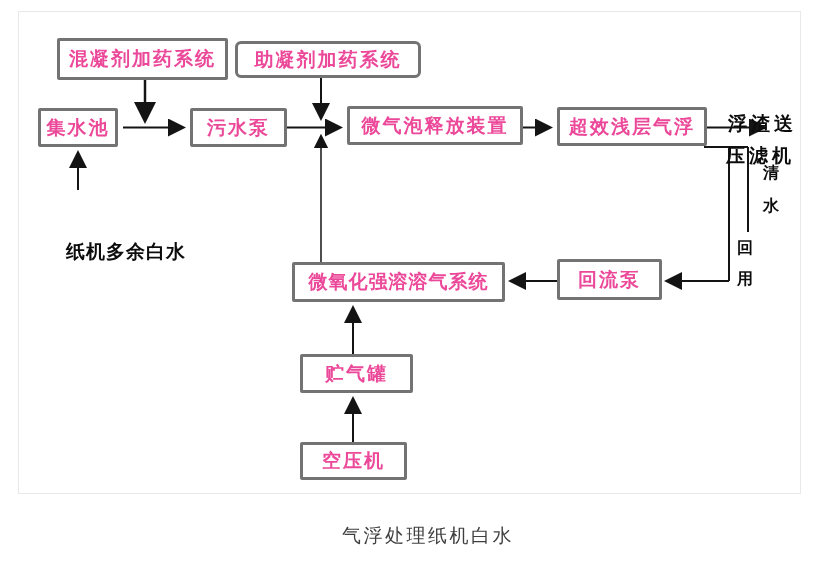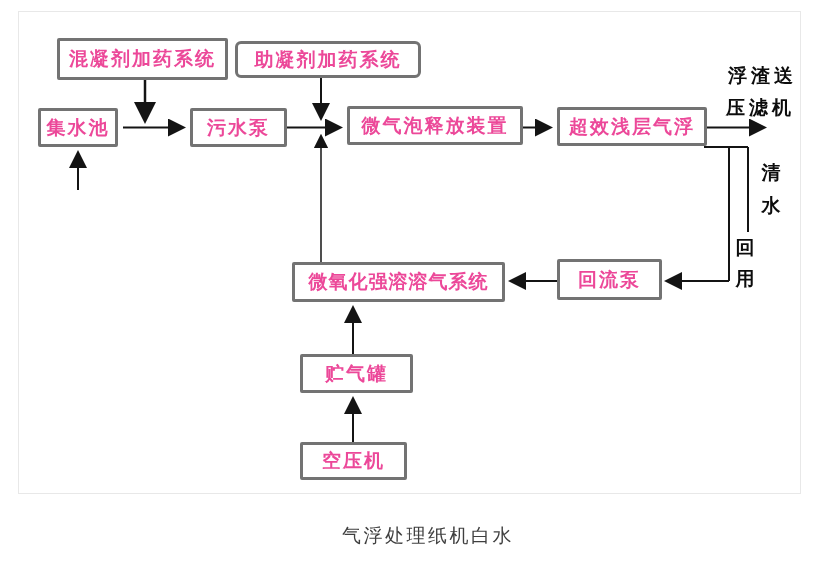--- a/index.html
+++ b/index.html
@@ -47,26 +47,27 @@
     letter-spacing: 2px;
     white-space: nowrap;
     text-align: center;
   }
   .flabel {
     position: absolute;
     color: #0c0c0c;
     font-size: 19px;
     font-weight: bold;
     white-space: nowrap;
+    margin-top: 48px;
   }
   .flabel.spread { letter-spacing: 4px; }
   .vlabel {
     position: absolute;
     color: #0c0c0c;
-    font-size: 19px;
+    font-size: 16px;
     font-weight: bold;
     width: 24px;
     word-break: break-all;
     line-height: 33px;
     text-align: center;
     white-space: normal;
   }
   .caption {
     position: absolute;
     left: 0;
@@ -136,20 +137,21 @@
   <div class="node" id="n-coagulant-aid">助凝剂加药系统</div>
   <div class="node" id="n-collection-tank">集水池</div>
   <div class="node" id="n-sewage-pump">污水泵</div>
   <div class="node" id="n-flotation">超效浅层气浮</div>
   <div class="node" id="n-bubble-release">微气泡释放装置</div>
   <div class="node" id="n-dissolved-gas">微氧化强溶溶气系统</div>
   <div class="node" id="n-reflux-pump">回流泵</div>
   <div class="node" id="n-gas-tank">贮气罐</div>
   <div class="node" id="n-air-compressor">空压机</div>
 
+  <div class="flabel" style="left:66px; top:191px; letter-spacing:1px;">纸机多余白水</div>
   <div class="flabel spread" style="left:728px; top:63px;">浮渣送</div>
   <div class="flabel spread" style="left:726px; top:95px;">压滤机</div>
   <div class="vlabel" style="left:759px; top:156px;">清水</div>
   <div class="vlabel" style="left:733px; top:232px; line-height:31px;">回用</div>
 
   <div class="caption">气浮处理纸机白水</div>
 
 </div>
 
 </body></html>

